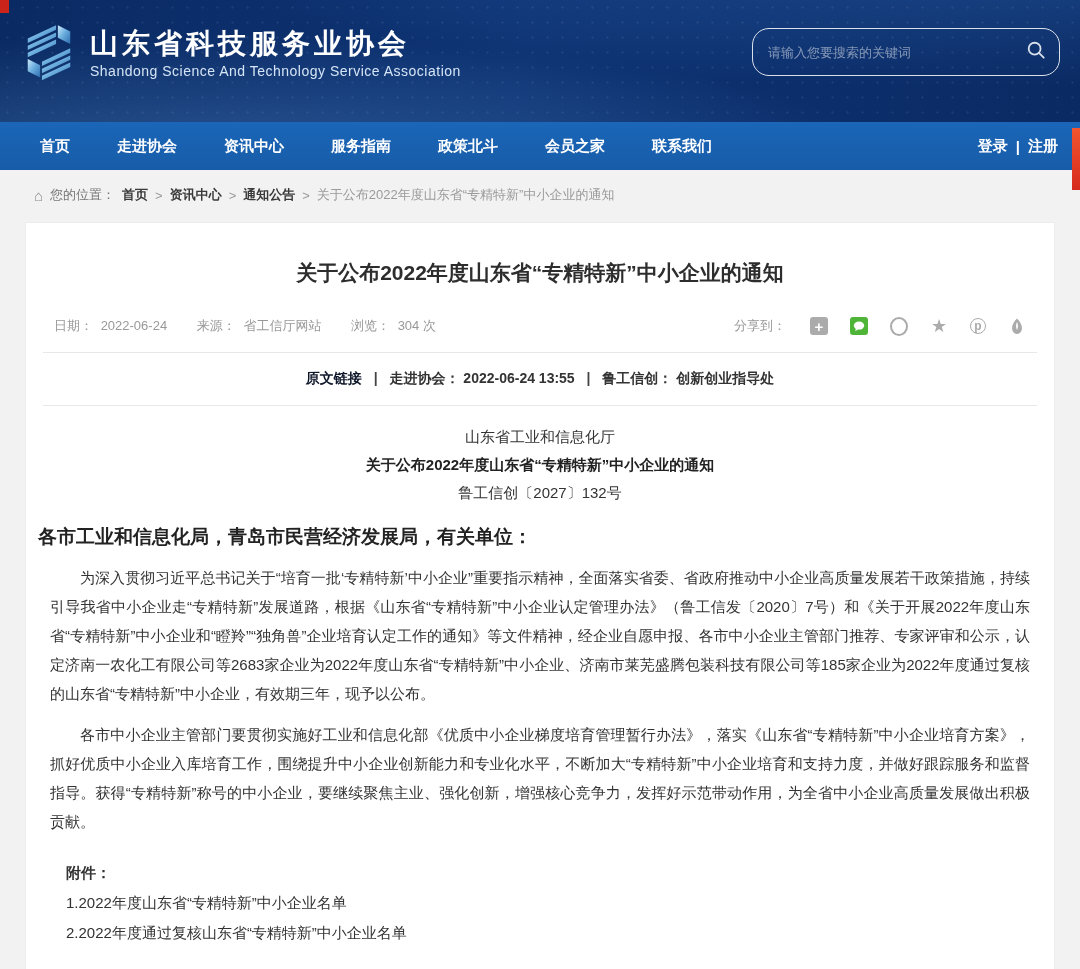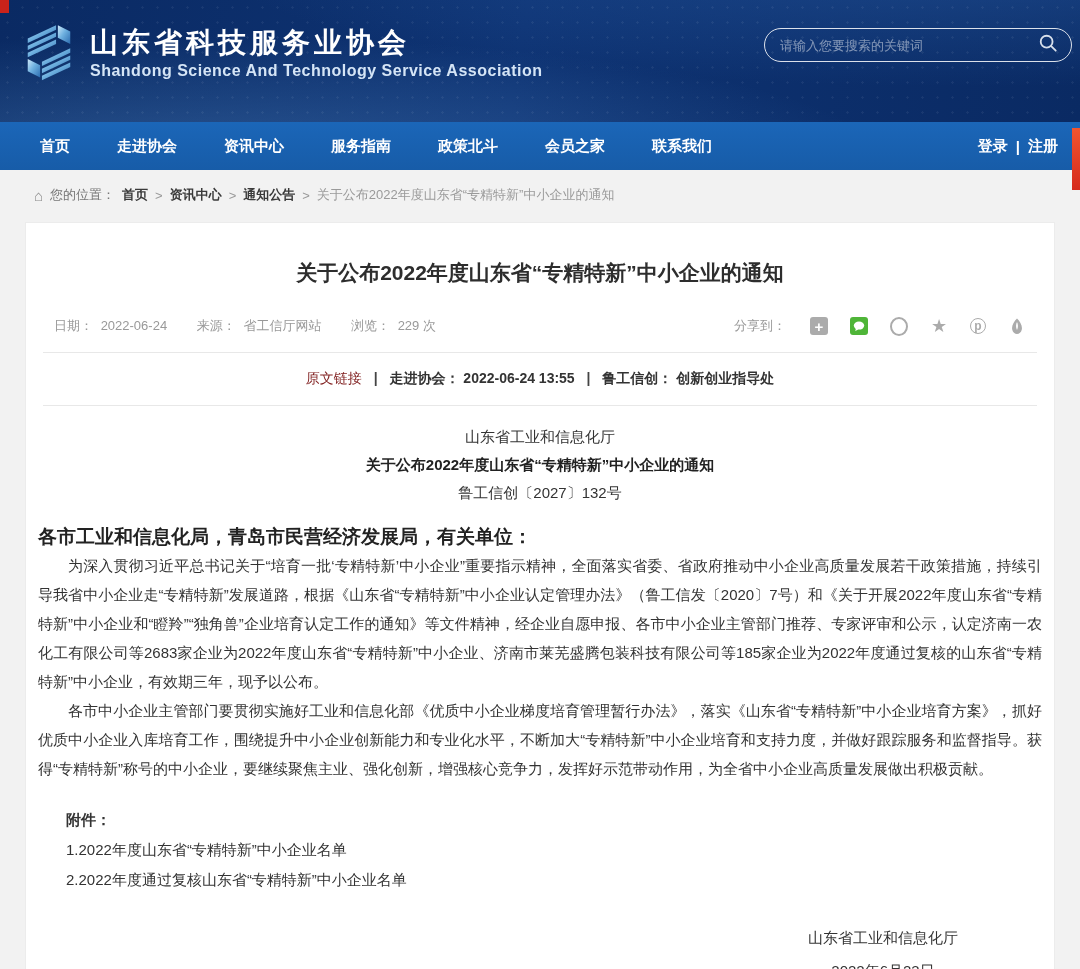--- a/index.html
+++ b/index.html
@@ -16,23 +16,23 @@
       linear-gradient(100deg,#0a2a63 0%,#0e3373 48%,#0a2a63 100%);
   }
   .banner::after{
     content:"";position:absolute;inset:0;
     background-image:radial-gradient(rgba(255,255,255,.06) 1px, transparent 1.4px);
     background-size:15px 15px;pointer-events:none;
   }
   .corner-mark{position:absolute;left:0;top:0;width:9px;height:13px;background:#c9231a;z-index:3;}
   .logo{position:absolute;left:22px;top:20px;display:flex;align-items:center;gap:14px;z-index:2;}
   .logo-title{font-size:28px;font-weight:700;color:#fff;letter-spacing:4px;line-height:1.2;}
-  .logo-sub{font-size:16px;color:#d5e5f6;letter-spacing:.5px;margin-top:3px;font-weight:bold;}
+  .logo-sub{font-size:14px;color:#d5e5f6;letter-spacing:.5px;margin-top:3px;}
   .search{
-    position:absolute;right:8px;top:28px;width:308px;height:34px;z-index:2;
+    position:absolute;right:20px;top:28px;width:308px;height:48px;z-index:2;
     border:1px solid rgba(255,255,255,.85);border-radius:17px;
     display:flex;align-items:center;padding:0 13px;box-sizing:border-box;
   }
   .search input{flex:1;background:transparent;border:none;outline:none;color:#fff;font-size:13px;font-family:inherit;}
   .search input::placeholder{color:rgba(255,255,255,.48);}
   
   .nav{height:48px;background:linear-gradient(#1b66b8,#175ca8);display:flex;align-items:center;padding:0 22px 0 40px;}
   .nav a.item{color:#fff;font-size:15px;font-weight:700;text-decoration:none;margin-right:47px;white-space:nowrap;}
   .auth{margin-left:auto;color:#fff;font-size:15px;font-weight:700;display:flex;gap:8px;align-items:center;}
   .auth a{color:#fff;text-decoration:none;}
@@ -51,26 +51,26 @@
   .share{display:flex;align-items:center;gap:22px;}
   .share-label{color:#999;margin-right:2px;}
   .sicon{width:18px;height:18px;display:flex;align-items:center;justify-content:center;box-sizing:border-box;}
   .ic-box{background:#ababab;border-radius:3px;color:#fff;font-size:15px;font-weight:700;line-height:1;}
   .ic-wechat{background:#4fb538;border-radius:3px;}
   .ic-ring{border:2.5px solid #ababab;border-radius:50%;width:15px;height:15px;}
   .ic-star{color:#ababab;font-size:18px;line-height:1;}
   .ic-p{border:1.5px solid #ababab;border-radius:50%;color:#ababab;font-size:12px;font-weight:700;width:16px;height:16px;}
   hr.div{border:none;border-top:1px solid #e8e8e8;margin:17px 5px;}
   .info-line{text-align:center;font-size:14px;color:#333;font-weight:700;margin:2px 0;}
-  .info-line .orig{color:#7f1d1d;font-weight:400;text-decoration:none;}
+  .info-line .orig{color:#0f172a;font-weight:700;text-decoration:none;}
   .info-line .bar{margin:0 8px;color:#444;}
   .doc-head{text-align:center;font-size:15px;color:#333;line-height:28px;margin-top:13px;}
   .doc-head .subject{font-weight:700;color:#222;}
   .salute{font-weight:700;color:#222;font-size:19px;line-height:29px;margin:15px 0 0;}
-  .para{font-size:15px;color:#333;line-height:29px;text-align:justify;text-indent:2em;margin:0;}
+  .para{font-size:15px;color:#333;line-height:29px;text-align:justify;text-indent:2em;margin:12px;}
   .attach{margin:22px 0 0 28px;font-size:15px;color:#333;line-height:30px;}
   .attach-label{font-weight:700;}
   .sig{width:230px;margin:26px 44px 0 auto;text-align:center;font-size:15px;color:#333;line-height:33px;}
   .edge-stripe{position:absolute;right:0;top:128px;width:8px;height:62px;background:linear-gradient(#f2552f,#d62a1c);z-index:5;}
 </style>
 </head>
 <body>
 
 <header class="banner">
   <div class="corner-mark"></div>
@@ -142,21 +142,21 @@
 <main class="card">
   <h1 class="art-title">关于公布2022年度山东省“专精特新”中小企业的通知</h1>
 
   <div class="meta">
     <div class="meta-left">
       <span>日期：</span>
       <span class="gap">2022-06-24</span>
       <span>来源：</span>
       <span class="gap">省工信厅网站</span>
       <span>浏览：</span>
-      <span>229 次</span>
+      <span>304 次</span>
     </div>
     <div class="share">
       <span class="share-label">分享到：</span>
       <span class="sicon ic-box">+</span>
       <span class="sicon ic-wechat">
         <svg width="12" height="11" viewBox="0 0 12 11">
           <ellipse cx="6" cy="4.6" rx="5.2" ry="4" fill="#fff"></ellipse>
           <polygon points="3,7.5 2.2,10 5.4,8.4" fill="#fff"></polygon>
         </svg>
       </span>

